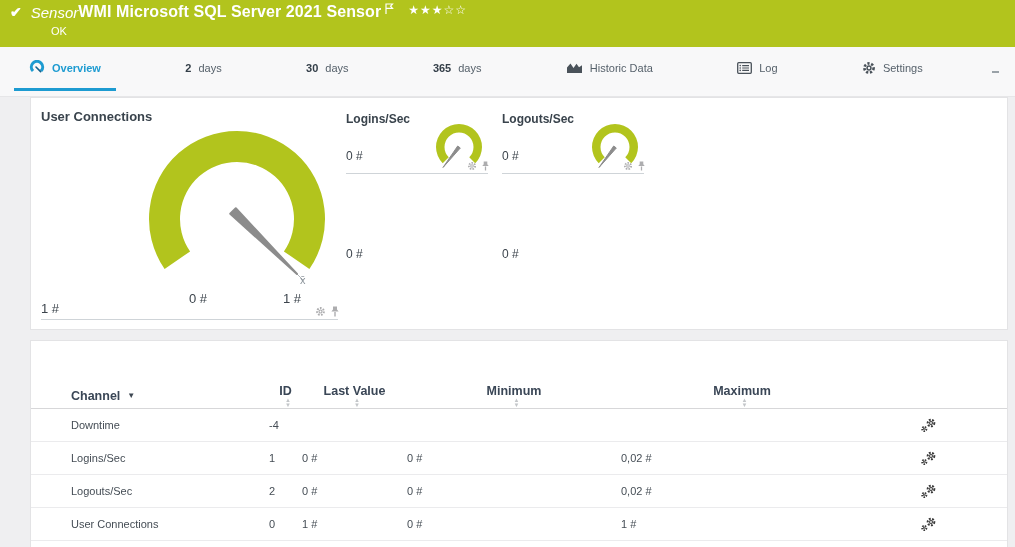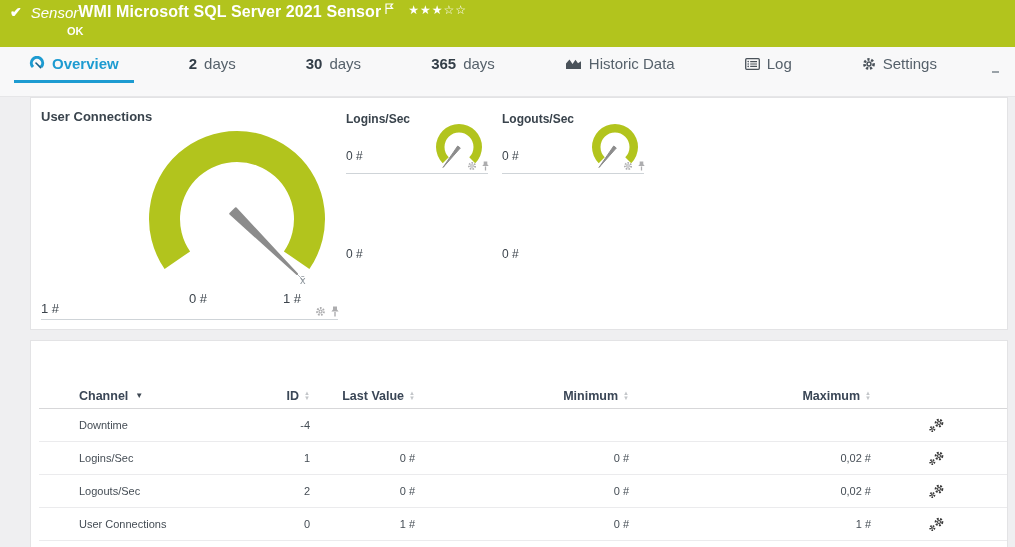--- a/index.html
+++ b/index.html
@@ -11,27 +11,27 @@
   }
 
   
   .sensor-bar { height:47px; background:#b2c41d; position:relative; color:#fff; }
   .bar-line1 { position:absolute; left:10px; top:3px; display:flex; align-items:center; }
   .check { font-size:14px; font-weight:bold; margin-right:9px; }
   .kind { font-style:italic; font-size:15px; }
   .sensor-title { font-size:16px; font-weight:bold; letter-spacing:.1px; }
   .flag { margin:0 2px 6px 4px; }
   .stars { font-size:12px; letter-spacing:1px; margin-left:12px; margin-bottom:4px; }
-  .status-ok { position:absolute; left:67px; top:25px; font-size:11px; font-weight:bold; }
+  .status-ok { position:absolute; left:51px; top:25px; font-size:11px; font-weight:normal; }
 
   
   .tabs { height:50px; background:#f8f8f9; border-bottom:1px solid #e6e6e8;
           display:flex; justify-content:space-between; padding:0 14px; }
-  .tab { display:flex; align-items:center; gap:7px; padding:0 15px; height:36px;
-         font-size:15px; color:#56616b; cursor:pointer; border-bottom:3px solid transparent; white-space:nowrap; }
+  .tab { display:flex; align-items:center; gap:7px; padding:0 15px; height:44px;
+         font-size:11px; color:#56616b; cursor:pointer; border-bottom:3px solid transparent; white-space:nowrap; }
   .tab .num { font-weight:bold; color:#333e48; }
   .tab.active { color:#1d9bd1; font-weight:bold; border-bottom-color:#1d9bd1; }
   .ticon { display:inline-flex; align-items:center; }
   .tab-edge { align-self:center; width:7px; height:2px; background:#9aa2a8; margin-right:2px; }
 
   
   .panel { position:relative; margin-left:30px; width:978px; background:#fff;
            border:1px solid #e3e3e5; }
   .panel-gauges { height:233px; }
   .panel-table  { margin-top:10px; height:215px; }
@@ -41,25 +41,25 @@
   .g-title-sm { font-size:12px; font-weight:bold; color:#39434c; }
   .g-value { font-size:13px; color:#3c444c; }
   .g-scale { font-size:13px; color:#3c444c; }
   .g-avg { font-size:11px; color:#8a9299; }
   .g-underline { border-bottom:1px solid #cfd4d8; }
   .foot-icons { display:flex; gap:4px; align-items:center; }
 
   
   .tbl-head, .tbl-row { display:grid;
       grid-template-columns:198px 33px 105px 214px 242px 130px;
-      padding-left:40px; align-items:center;margin-left:8px; }
+      padding-left:40px; align-items:center; }
   .tbl-head { margin-top:42px; height:26px; border-bottom:1px solid #d7d7d9;
       font-size:12.5px; font-weight:bold; color:#3a4656; }
   .tbl-row { height:33px; border-bottom:1px solid #ebebed; font-size:11px; color:#454d55; }
-  .c-right { text-align:right; justify-self:stretch; }
+  .c-right { justify-self:stretch;flex-direction:column; }
   .c-icon { justify-self:center; display:flex; align-items:center; }
   .hcell { display:inline-flex; align-items:center; }
   .hcell.c-right { justify-content:flex-end; }
   .sort { display:inline-flex; flex-direction:column; font-size:6px; line-height:5px;
           color:#c3c6c9; margin-left:5px; font-style:normal; cursor:pointer; }
   .caret { font-size:8px; color:#3d4752; margin-left:7px; }
   svg { display:block; }
 </style>
 </head>
 <body>

